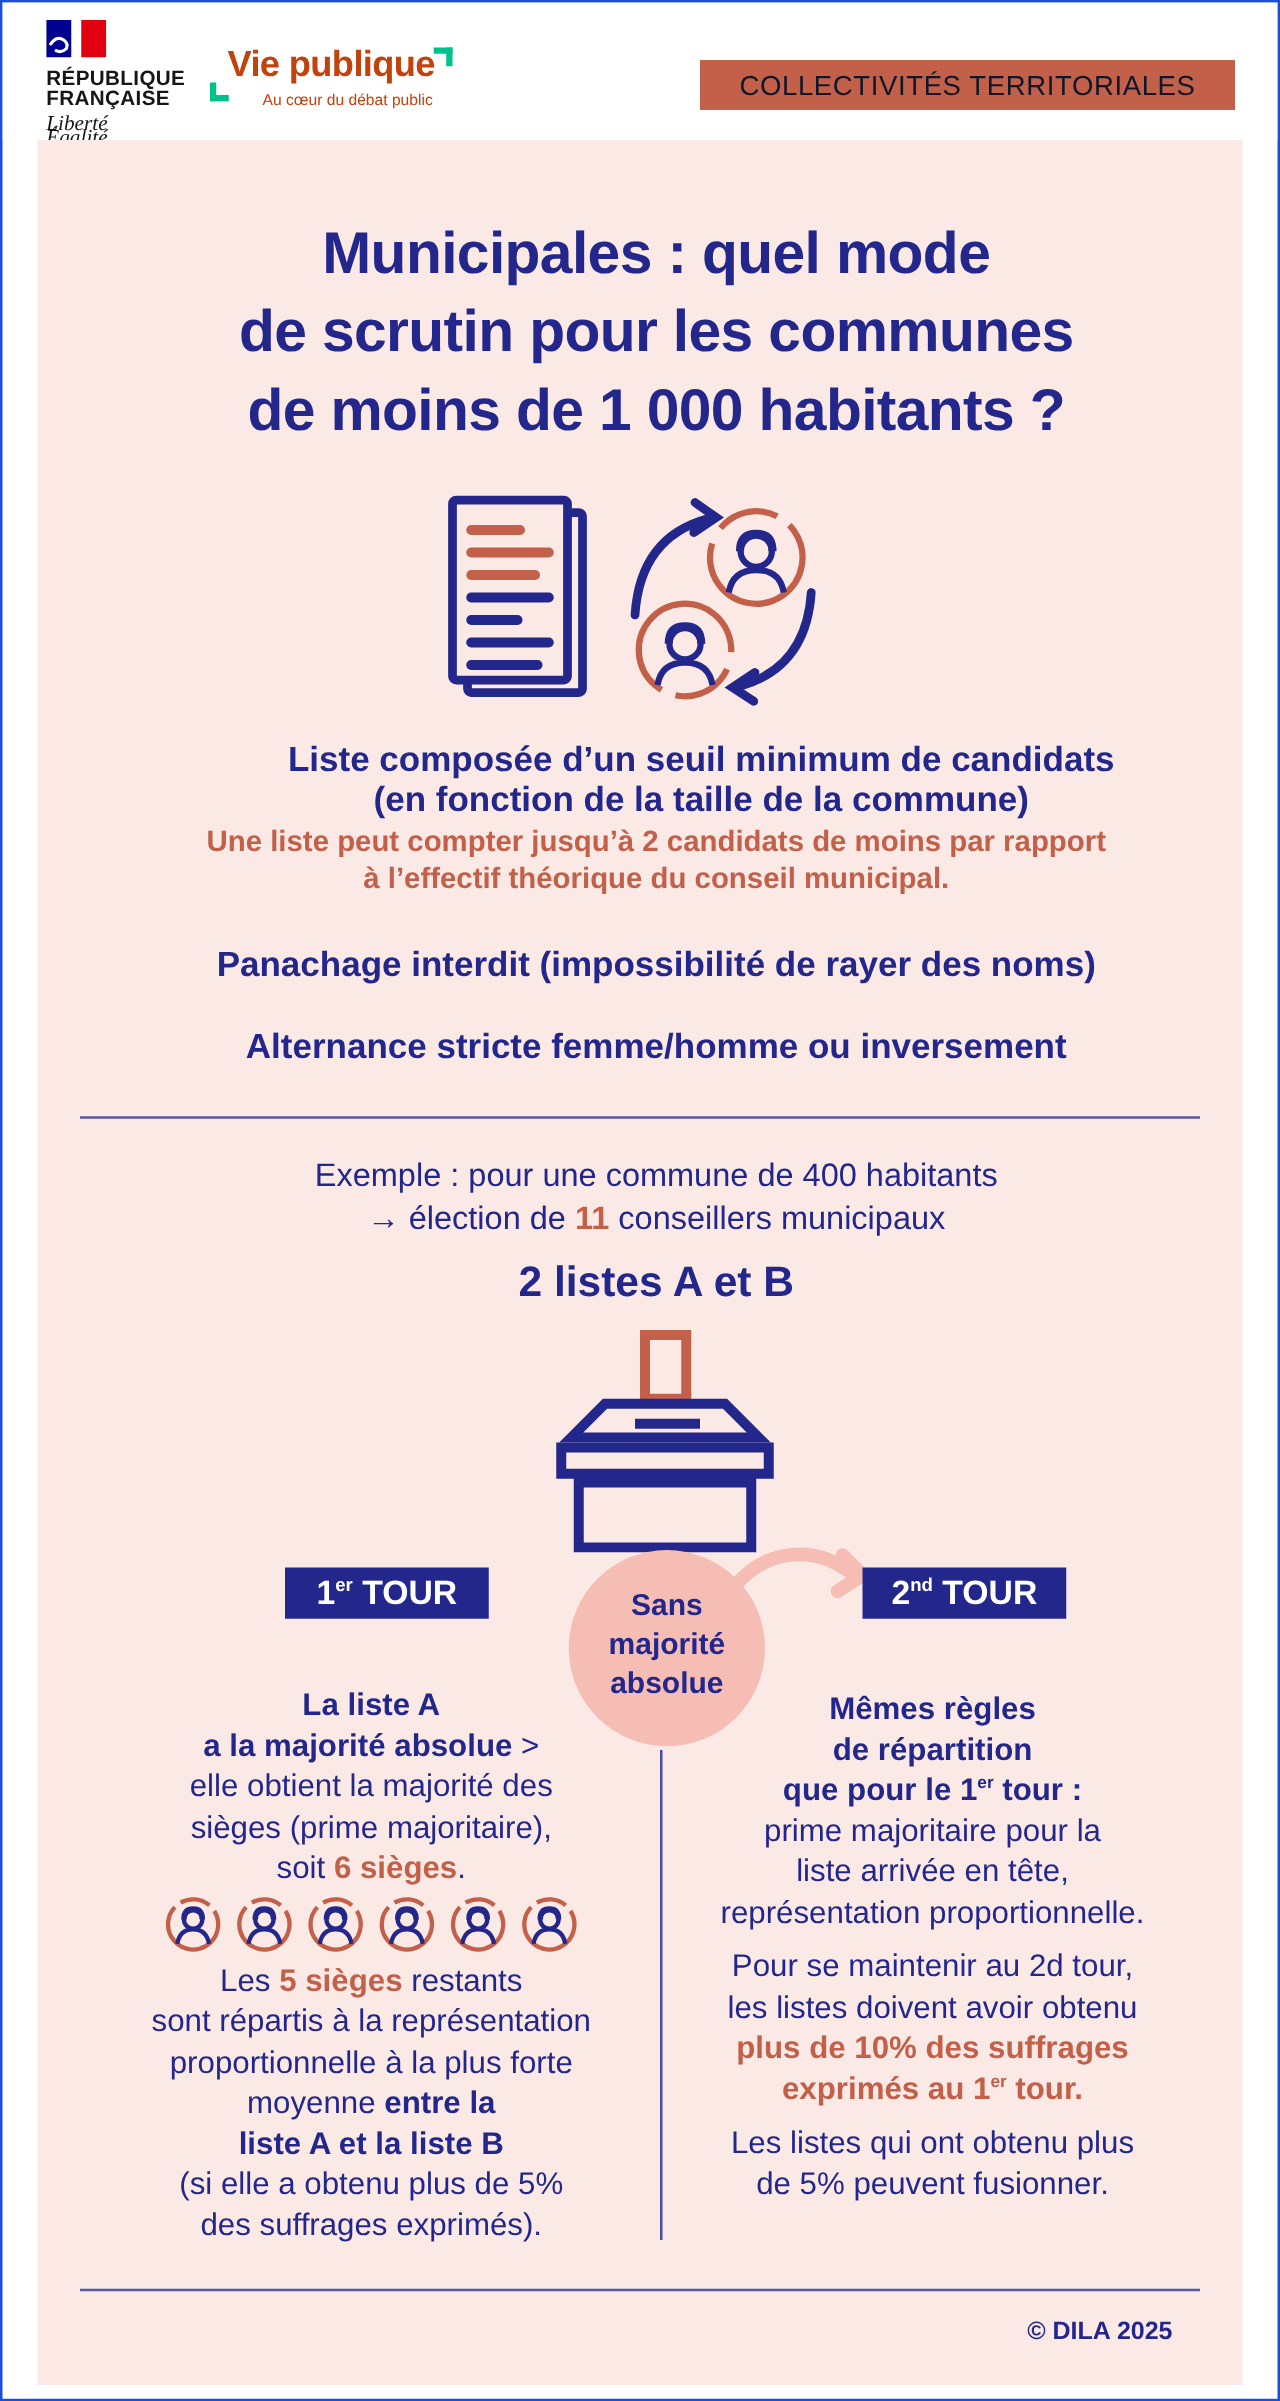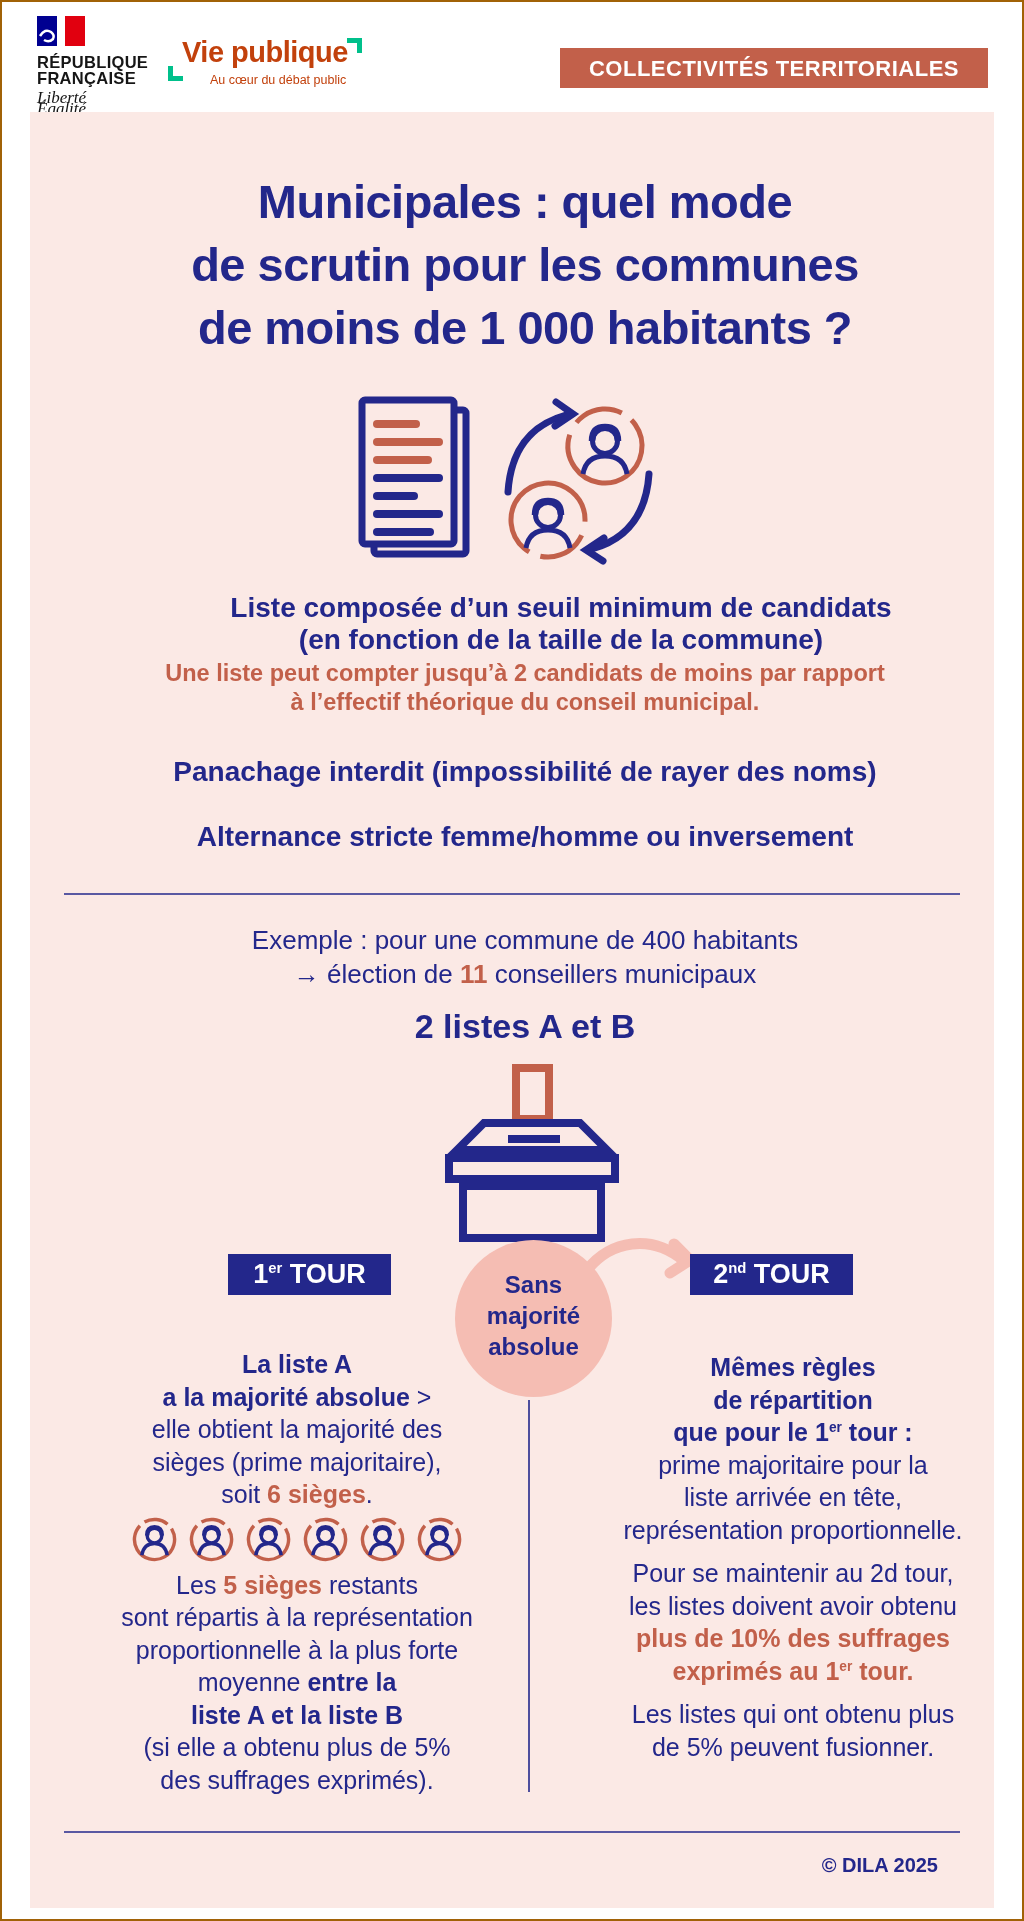--- a/index.html
+++ b/index.html
@@ -1,18 +1,18 @@
 <!DOCTYPE html>
 <html><head>
 <meta charset="utf-8">
 <style>
   html,body{margin:0;padding:0;background:#ffffff;}
   .page{
     position:relative;width:1020px;height:1917px;margin:0 auto;
-    background:#ffffff;border:2px solid #a16207;overflow:hidden;
+    background:#ffffff;border:2px solid #1d4ed8;overflow:hidden;
     font-family:"Liberation Sans","DejaVu Sans",sans-serif;
     color:#23278b;
   }
   .abs{position:absolute;}
   .c{text-align:center;margin-left:13px;}
   .b{font-weight:bold;}
   .or{color:#c2604a;font-weight:bold;}
   sup{font-size:0.55em;vertical-align:super;line-height:0;}
 
   
@@ -26,21 +26,21 @@
   .bracket{position:absolute;width:15px;height:15px;}
   .bracket span{position:absolute;background:#00c08b;}
   .br-tr{right:-14px;top:2px;}
   .br-tr .h{right:0;top:0;width:15px;height:5px;}
   .br-tr .v{right:0;top:0;width:5px;height:15px;}
   .br-bl{left:0;top:36px;}
   .br-bl .h{left:0;bottom:0;width:15px;height:5px;}
   .br-bl .v{left:0;bottom:0;width:5px;height:15px;}
   .cat-badge{
     position:absolute;left:558px;top:46px;width:428px;height:40px;
-    background:#c2604a;color:#ffffff;font-size:22px;font-weight:bold;
+    background:#c2604a;color:#0f172a;font-size:22px;font-weight:normal;
     letter-spacing:.5px;text-align:center;line-height:41px;white-space:nowrap;
   }
 
   
   .panel{position:absolute;left:28px;top:110px;width:964px;height:1796px;background:#fbe9e5;}
 
   .title{left:0;top:168px;width:100%;font-size:47px;line-height:63px;font-weight:bold;letter-spacing:-.5px;}
   .rule1{left:0;top:590px;width:100%;font-size:28px;line-height:31.5px;font-weight:bold;padding-left:36px;}
   .note{left:0;top:657px;width:100%;font-size:23.5px;line-height:28.5px;}
   .rule2{left:0;top:754px;width:100%;font-size:28px;font-weight:bold;}
@@ -54,21 +54,21 @@
     width:163px;height:41px;background:#23278b;color:#ffffff;
     font-size:27px;font-weight:bold;text-align:center;line-height:41px;white-space:nowrap;
   }
   .no-maj{
     left:453px;top:1238px;width:157px;height:157px;border-radius:50%;
     background:#f5bdb3;text-align:center;
   }
   .no-maj .txt{margin-top:29px;font-size:24px;line-height:31px;font-weight:bold;color:#23278b;}
 
   .colL{left:64px;top:1346px;width:462px;font-size:25px;line-height:32.5px;font-weight:500;text-align:center;}
-  .colR{left:527px;top:1349px;width:434px;font-size:25px;line-height:32.5px;font-weight:500;text-align:center;padding-left:47px;}
+  .colR{left:527px;top:1349px;width:434px;font-size:25px;line-height:32.5px;font-weight:500;text-align:center;}
   .colR .para{margin-top:11px;}
   .seats{display:flex;justify-content:center;gap:10px;margin:5px 0 6px 0;height:47px;}
   .vline{left:526px;top:1398px;width:2px;height:392px;background:#23278b;opacity:.8;}
   .copyright{left:660px;top:1852px;width:276px;text-align:right;font-size:20px;font-weight:bold;}
 </style>
 </head>
 <body>
 
 <div class="page">
 

